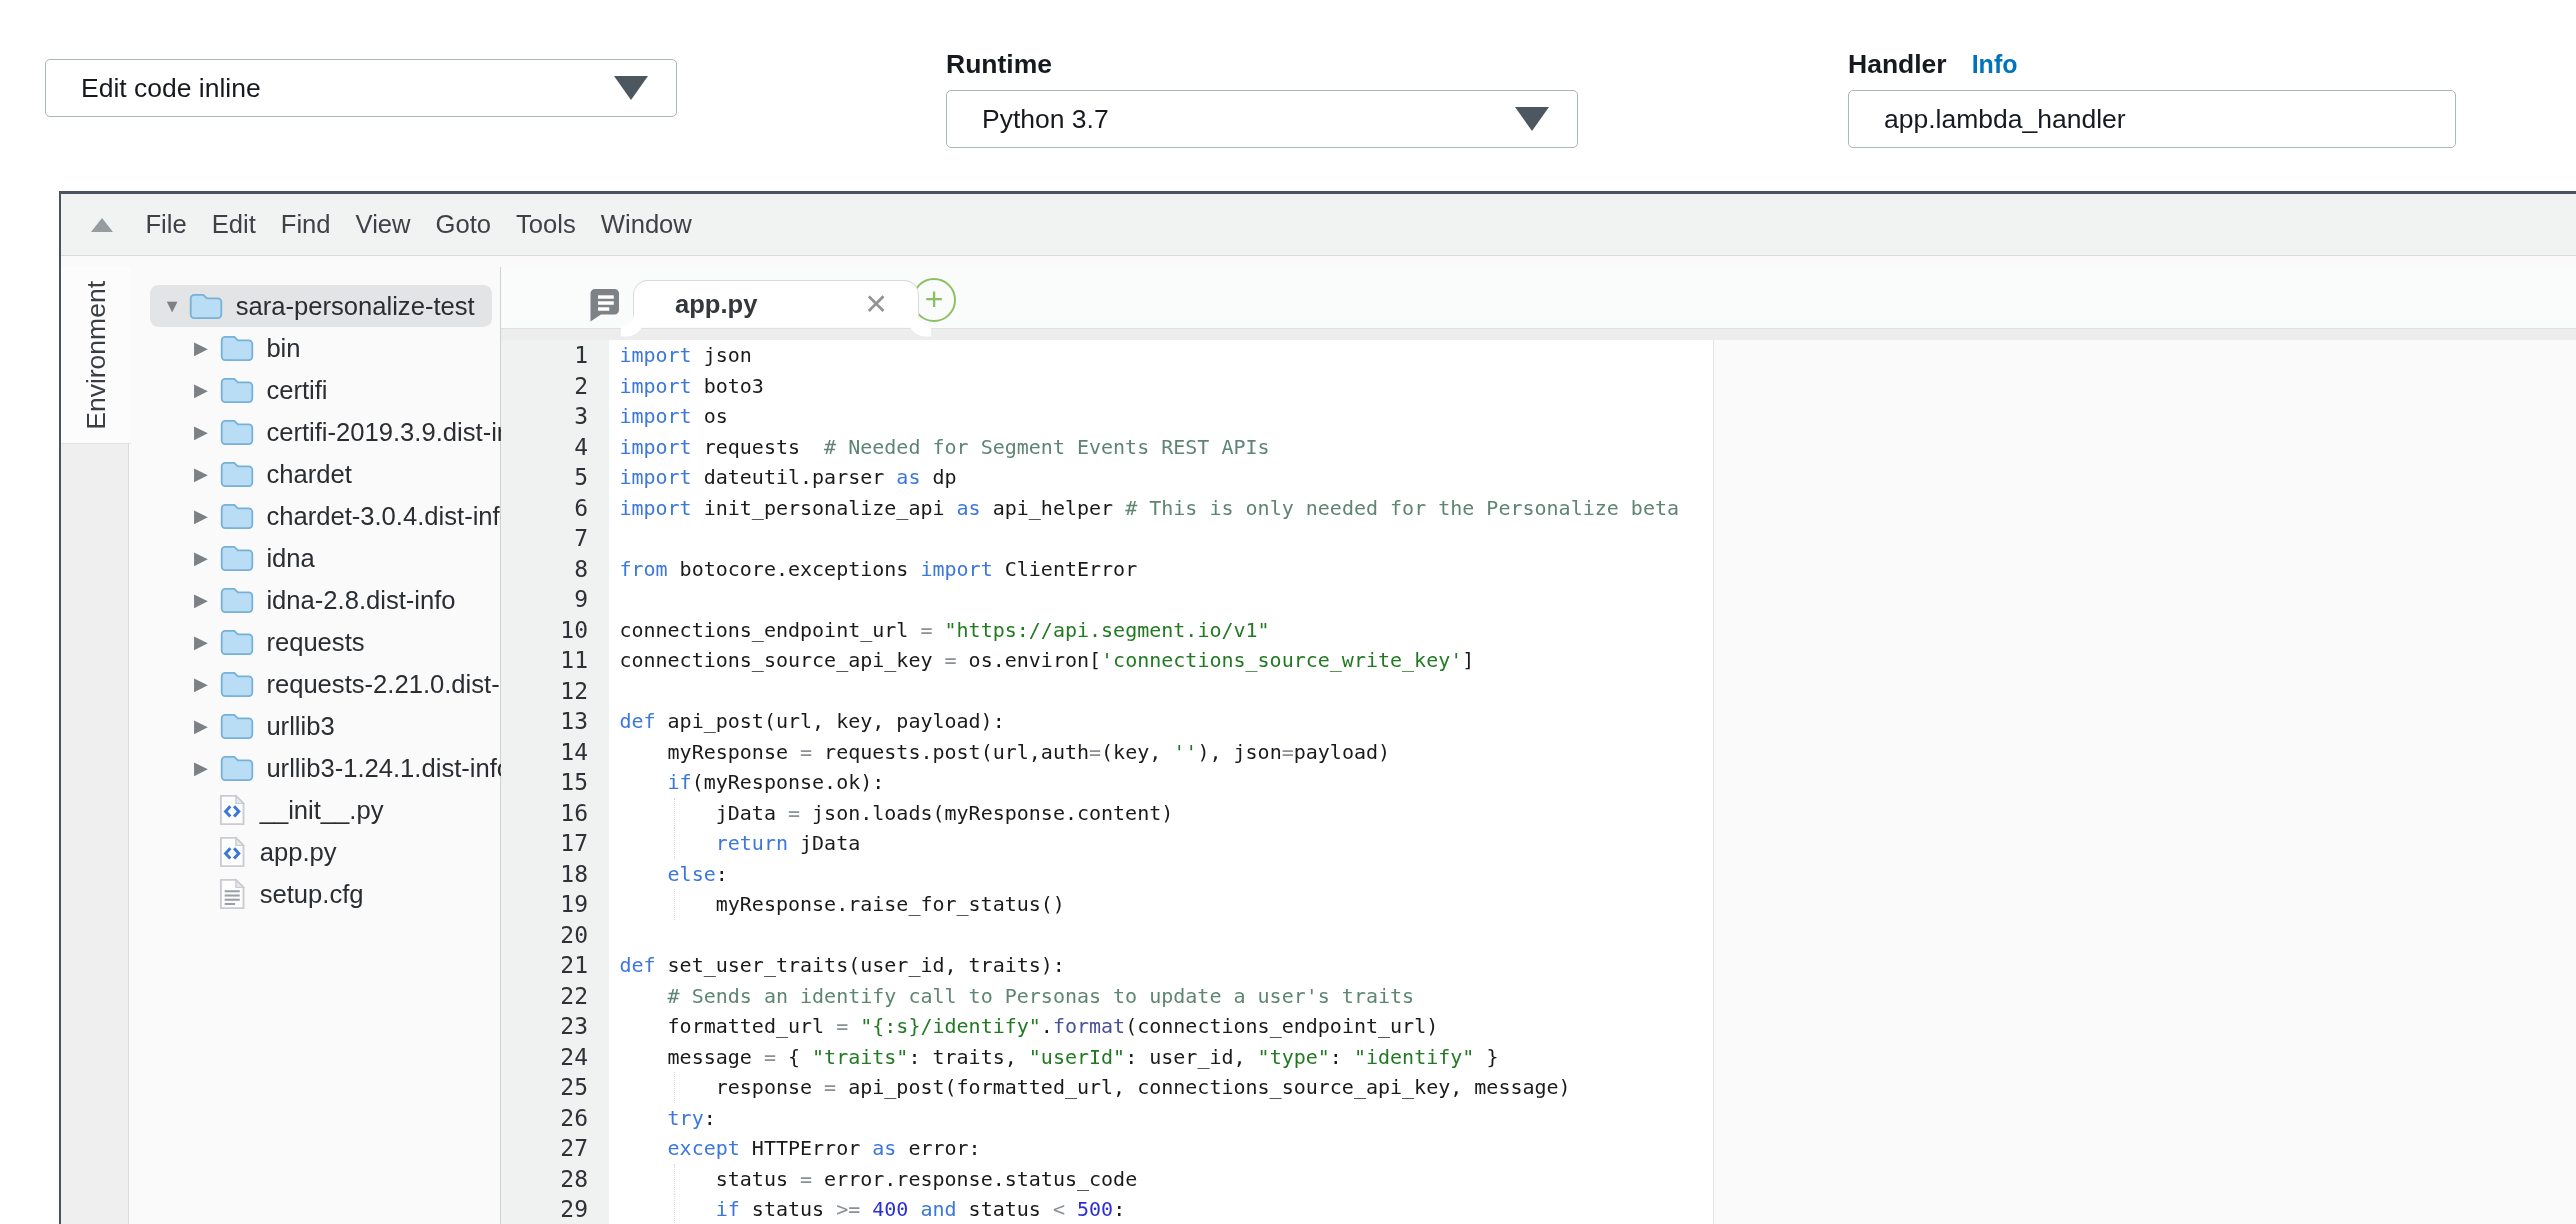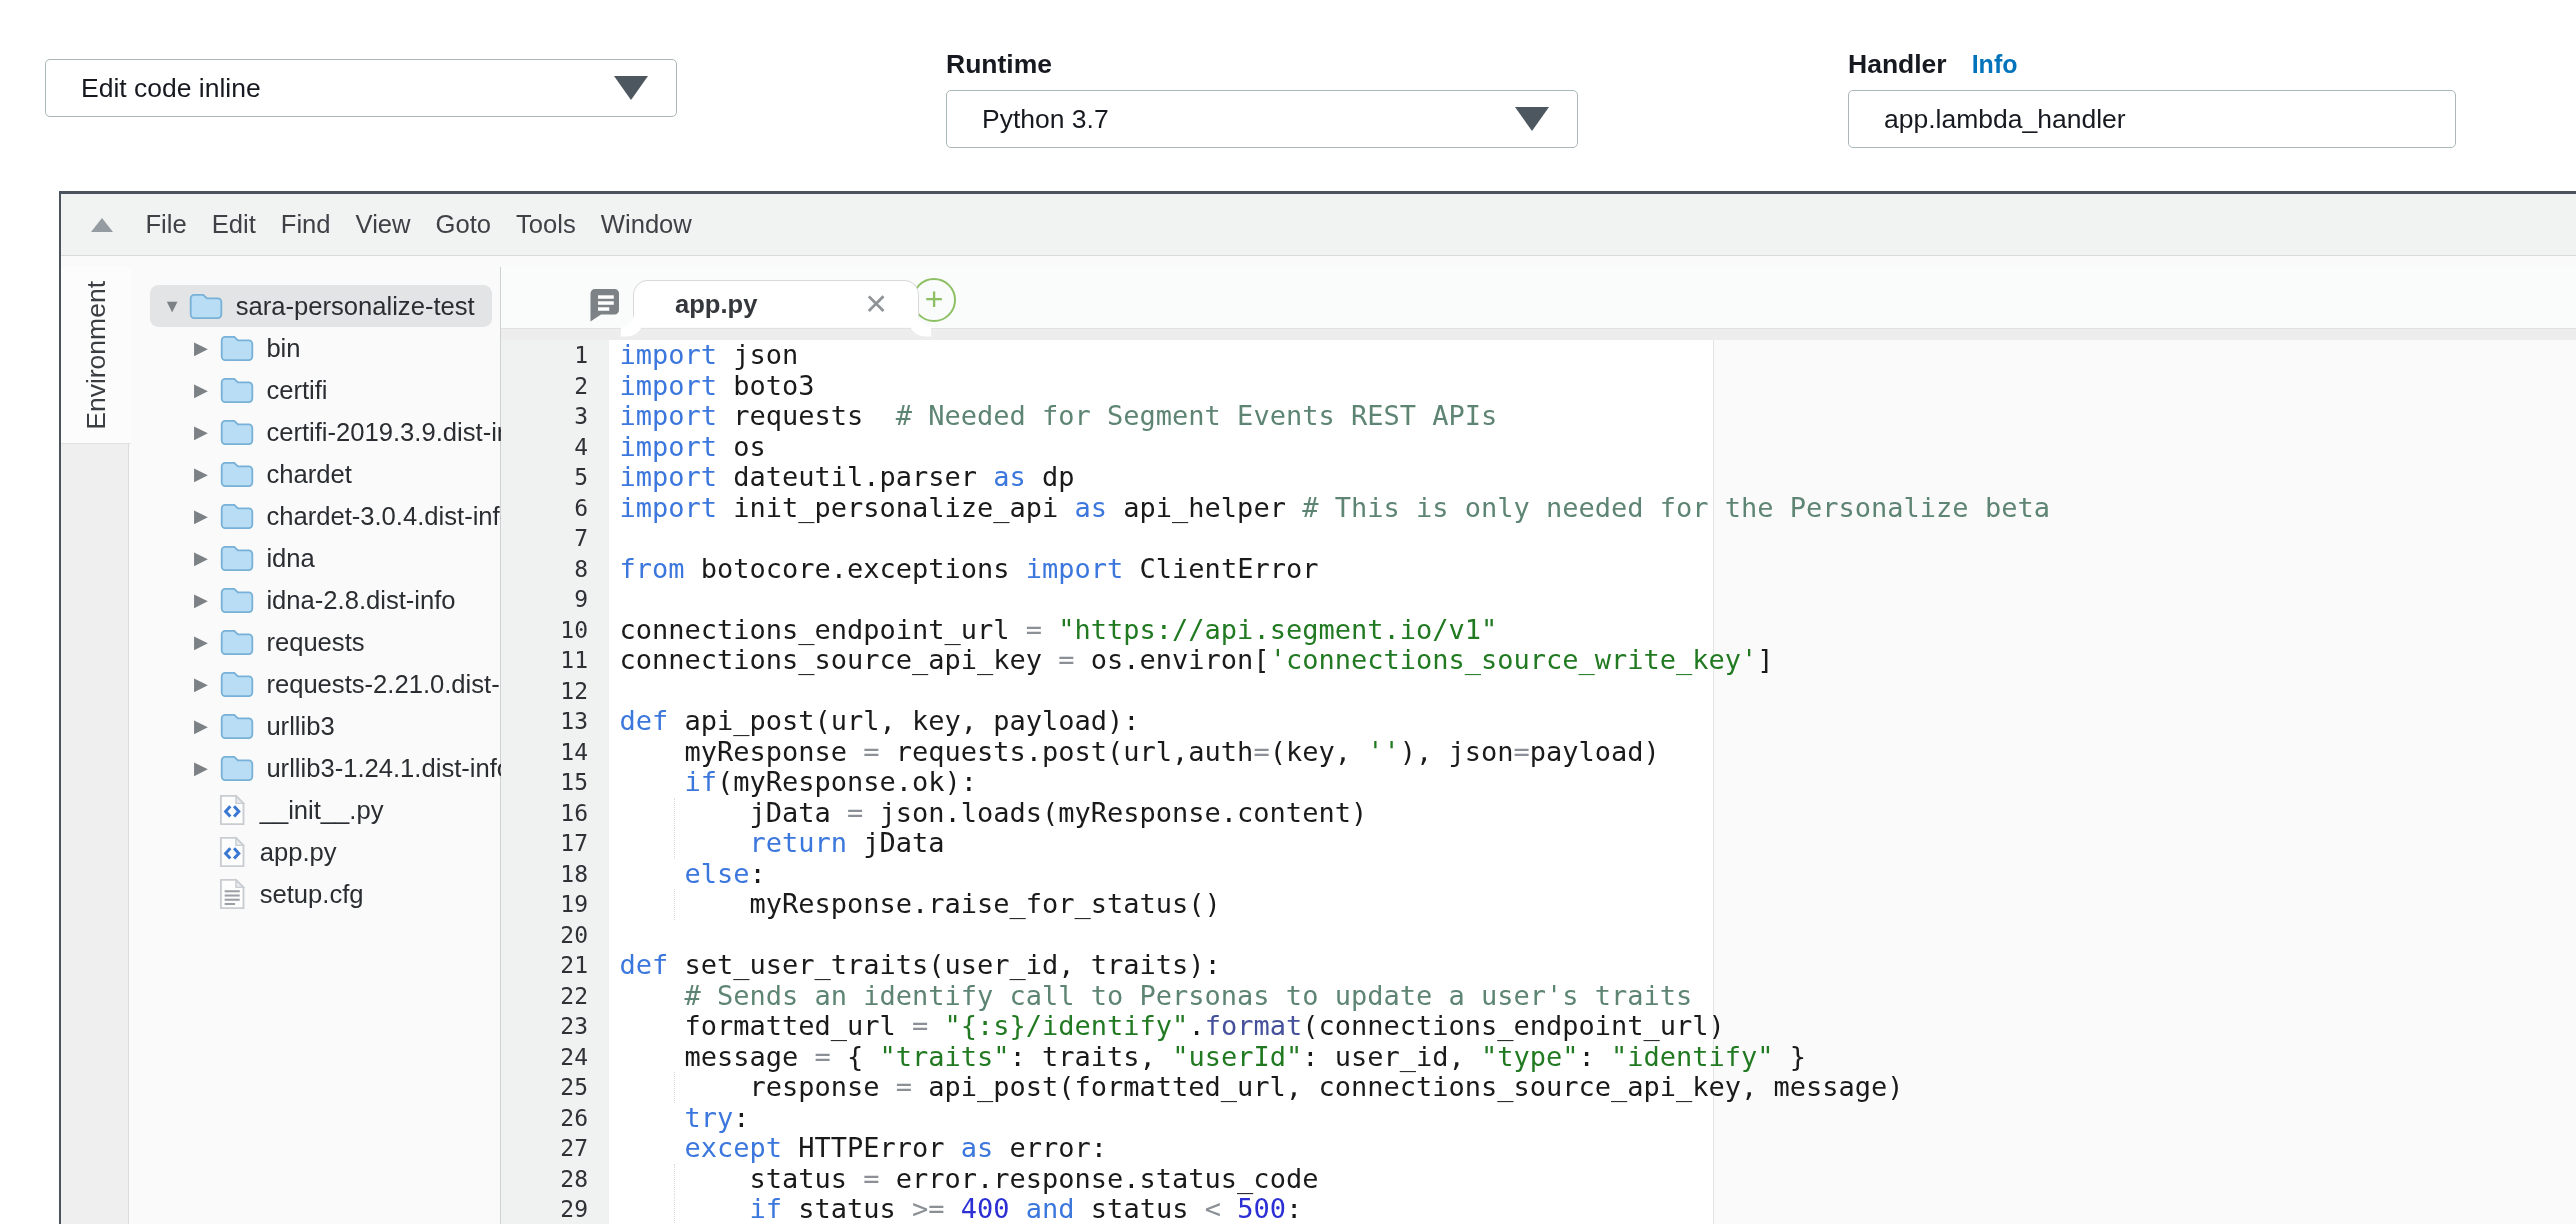--- a/index.html
+++ b/index.html
@@ -76,21 +76,21 @@
 
   
   .code-area { position:absolute; left:0; top:73px; right:0; bottom:0; }
   .gutter { position:absolute; left:0; top:0; width:108px; bottom:0; background:#f0f1f1; }
   .gnum { height:30.5px; line-height:30.5px; text-align:right; padding-right:21px;
     font-family:"DejaVu Sans Mono", monospace; font-size:23px; color:#2e3135; cursor:pointer; }
   .code-pane { position:absolute; left:108px; top:0; right:0; bottom:0; background:#fff; }
   .margin-zone { position:absolute; left:1104px; top:0; bottom:0; right:0; background:#fafafa;
     border-left:1.9px solid #e3e4e4; z-index:0; }
   .code-line { position:relative; height:30.5px; line-height:30.5px; padding-left:10.4px;
-    font-family:"DejaVu Sans Mono", monospace; font-size:27px; white-space:pre; z-index:1; cursor:text; }
+    font-family:"DejaVu Sans Mono", monospace; font-size:20px; white-space:pre; z-index:1; cursor:text; }
   .guide { position:absolute; top:0; bottom:0; border-left:1.9px dotted #d8d9da; }
   .t-k { color:var(--c-k); } .t-s { color:var(--c-s); } .t-c { color:var(--c-c); }
   .t-n { color:var(--c-n); } .t-f { color:var(--c-f); } .t-o { color:var(--c-o); }
   .t-p { color:var(--c-p); }
 </style>
 </head>
 <body>
 
 <div class="field" id="f1">
   <div class="selectbox">
@@ -335,22 +335,22 @@
             <div class="gnum">25</div>
             <div class="gnum">26</div>
             <div class="gnum">27</div>
             <div class="gnum">28</div>
             <div class="gnum">29</div>
           </div>
         <div class="code-pane" id="code">
           <div class="margin-zone"></div>
         <div class="code-line"><span class="t-k">import</span><span class="t-p"> json</span></div>
             <div class="code-line"><span class="t-k">import</span><span class="t-p"> boto3</span></div>
+            <div class="code-line"><span class="t-k">import</span><span class="t-p"> os</span></div>
             <div class="code-line"><span class="t-k">import</span><span class="t-p"> requests</span><span class="t-c">  # Needed for Segment Events REST APIs</span></div>
-            <div class="code-line"><span class="t-k">import</span><span class="t-p"> os</span></div>
             <div class="code-line"><span class="t-k">import</span><span class="t-p"> dateutil.parser </span><span class="t-k">as</span><span class="t-p"> dp</span></div>
             <div class="code-line"><span class="t-k">import</span><span class="t-p"> init_personalize_api </span><span class="t-k">as</span><span class="t-p"> api_helper </span><span class="t-c"># This is only needed for the Personalize beta</span></div>
             <div class="code-line"></div>
             <div class="code-line"><span class="t-k">from</span><span class="t-p"> botocore.exceptions </span><span class="t-k">import</span><span class="t-p"> ClientError</span></div>
             <div class="code-line"></div>
             <div class="code-line"><span class="t-p">connections_endpoint_url </span><span class="t-o">=</span><span class="t-p"> </span><span class="t-s">"https://api.segment.io/v1"</span></div>
             <div class="code-line"><span class="t-p">connections_source_api_key </span><span class="t-o">=</span><span class="t-p"> os.environ[</span><span class="t-s">'connections_source_write_key'</span><span class="t-p">]</span></div>
             <div class="code-line"></div>
             <div class="code-line"><span class="t-k">def</span><span class="t-p"> api_post(url, key, payload):</span></div>
             <div class="code-line"><span class="t-p">    myResponse </span><span class="t-o">=</span><span class="t-p"> requests.post(url,auth</span><span class="t-o">=</span><span class="t-p">(key, </span><span class="t-s">''</span><span class="t-p">), json</span><span class="t-o">=</span><span class="t-p">payload)</span></div>

